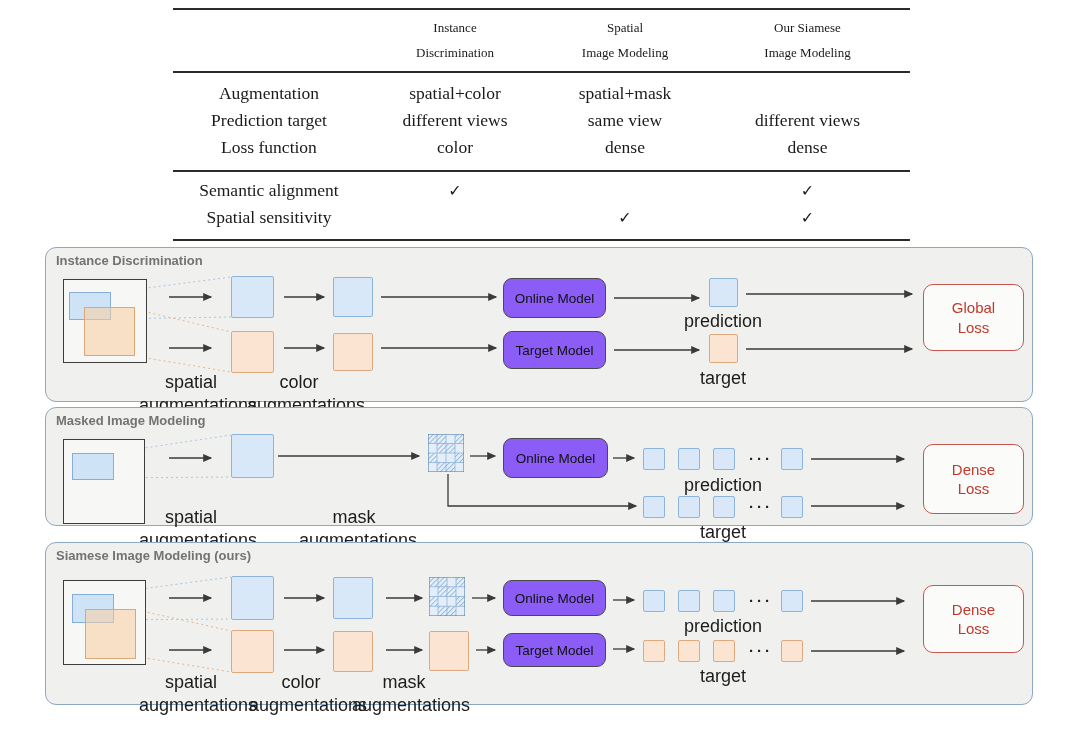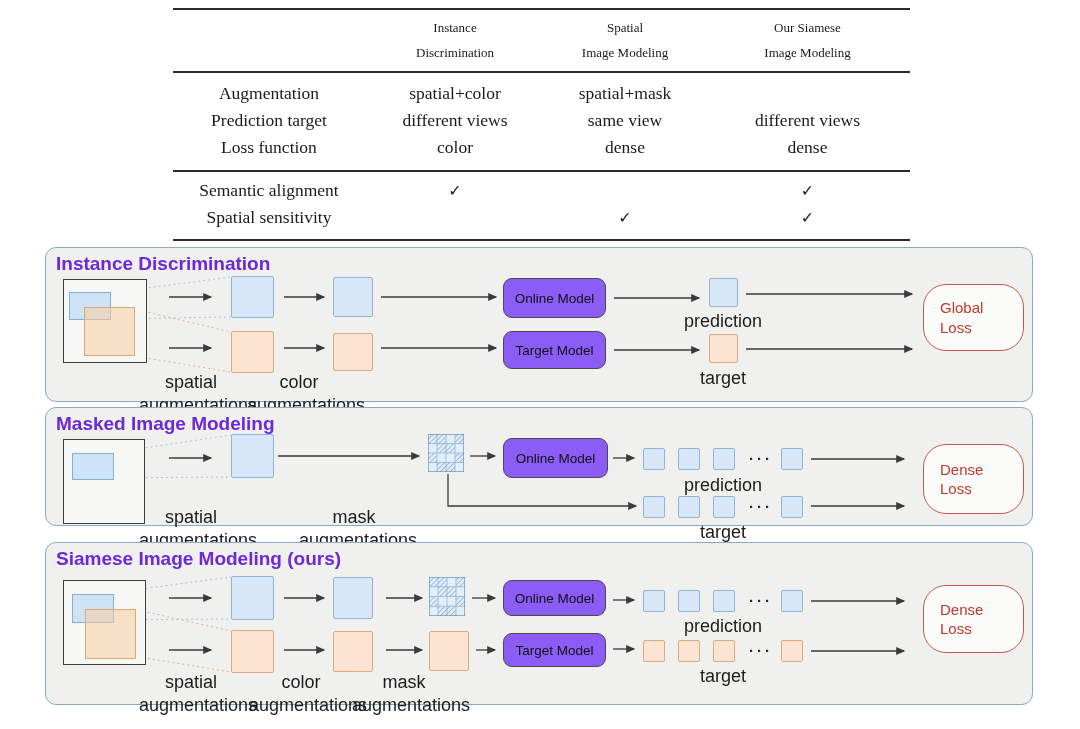--- a/index.html
+++ b/index.html
@@ -16,38 +16,38 @@
   .tgroup1{padding:7px 0 9px 0;font-size:17.5px;line-height:27px;}
   .tgroup2{padding:5px 0 8px 0;font-size:17.5px;line-height:27px;}
   .check{font-size:16px;}
 
   
   .panel{position:absolute;left:45px;width:988px;background:var(--panel-bg,#f0f0ee);
          border:1.6px solid var(--panel-border,#8ba9c6);border-radius:11px;box-sizing:border-box;}
   .p1{top:247px;height:155px;}
   .p2{top:407px;height:119px;}
   .p3{top:542px;height:163px;}
-  .ptitle{position:absolute;left:10px;top:5px;margin:0;font-size:19px;font-weight:bold;color:#6d28d9;}
+  .ptitle{position:absolute;left:10px;top:5px;margin:0;font-size:13px;font-weight:bold;color:#737373;}
   .wires{position:absolute;left:0;top:0;pointer-events:none;}
 
   .src{position:absolute;border:1.6px solid #3d3d3d;background:#f7f7f5;}
   .crop{position:absolute;display:block;}
   .crop.blue{background:#cfe3f6;border:1.2px solid #86aed6;}
   .crop.orange{background:rgba(250,205,160,0.55);border:1.2px solid #dba777;}
 
   .sq{position:absolute;box-sizing:border-box;border-radius:2px;}
   .sq.b{background:var(--blue-fill,#d9e8f8);border:1.2px solid var(--blue-border,#8fb4d9);}
   .sq.o{background:var(--orange-fill,#fbe5d2);border:1.2px solid var(--orange-border,#dfa97e);}
 
   .mbox{position:absolute;box-sizing:border-box;background:#8b5cf6;border:1.4px solid #4a4a4a;
         border-radius:9px;display:flex;align-items:center;justify-content:center;
         font-size:13.5px;color:#111;white-space:nowrap;}
   .loss{position:absolute;box-sizing:border-box;background:#fbfbf9;
-        border:1.4px solid var(--loss-border,#c4574f);border-radius:23px;
-        display:flex;align-items:center;justify-content:center;
+        border:1.4px solid var(--loss-border,#c4574f);border-radius:10px;
+        display:flex;align-items:center;justify-content:center;text-align:center;
         color:var(--loss-red,#c0392b);font-size:15px;line-height:1.3;padding:0 16px;}
   .lbl{position:absolute;font-size:18px;color:#1c1c1c;text-align:center;line-height:1.25;}
   .dots{position:absolute;font-size:15px;font-weight:bold;color:#222;text-align:center;
         letter-spacing:3px;}
   .gridsvg{position:absolute;}
 </style>
 </head>
 <body>
 
 <div class="page">

